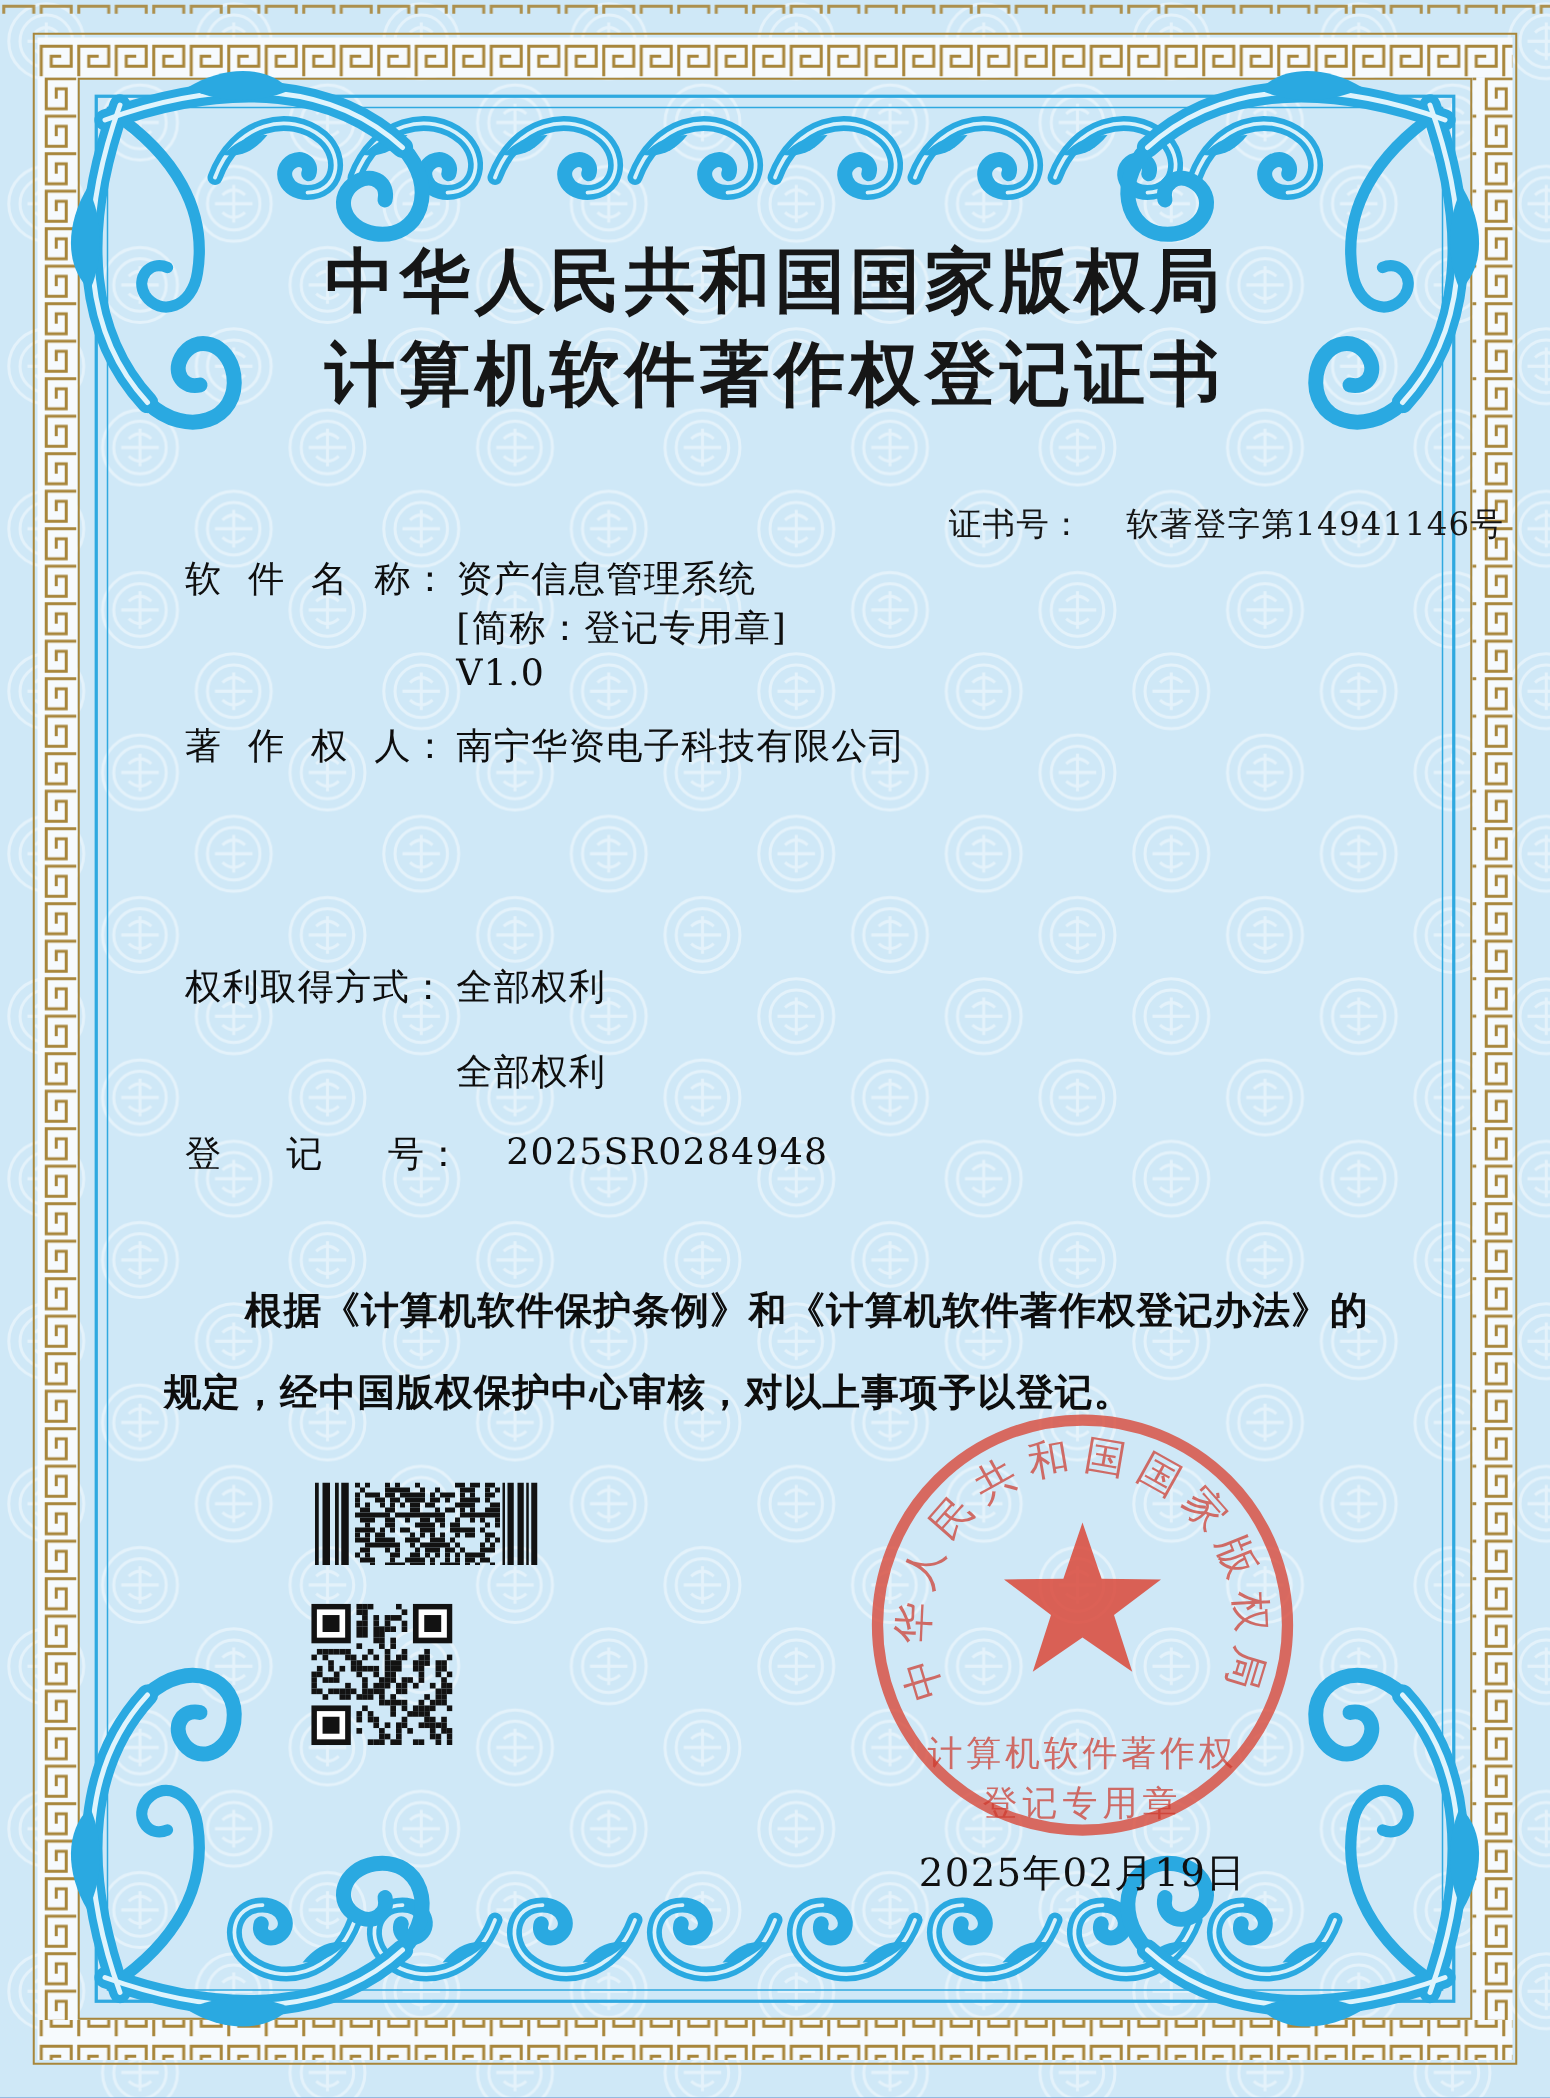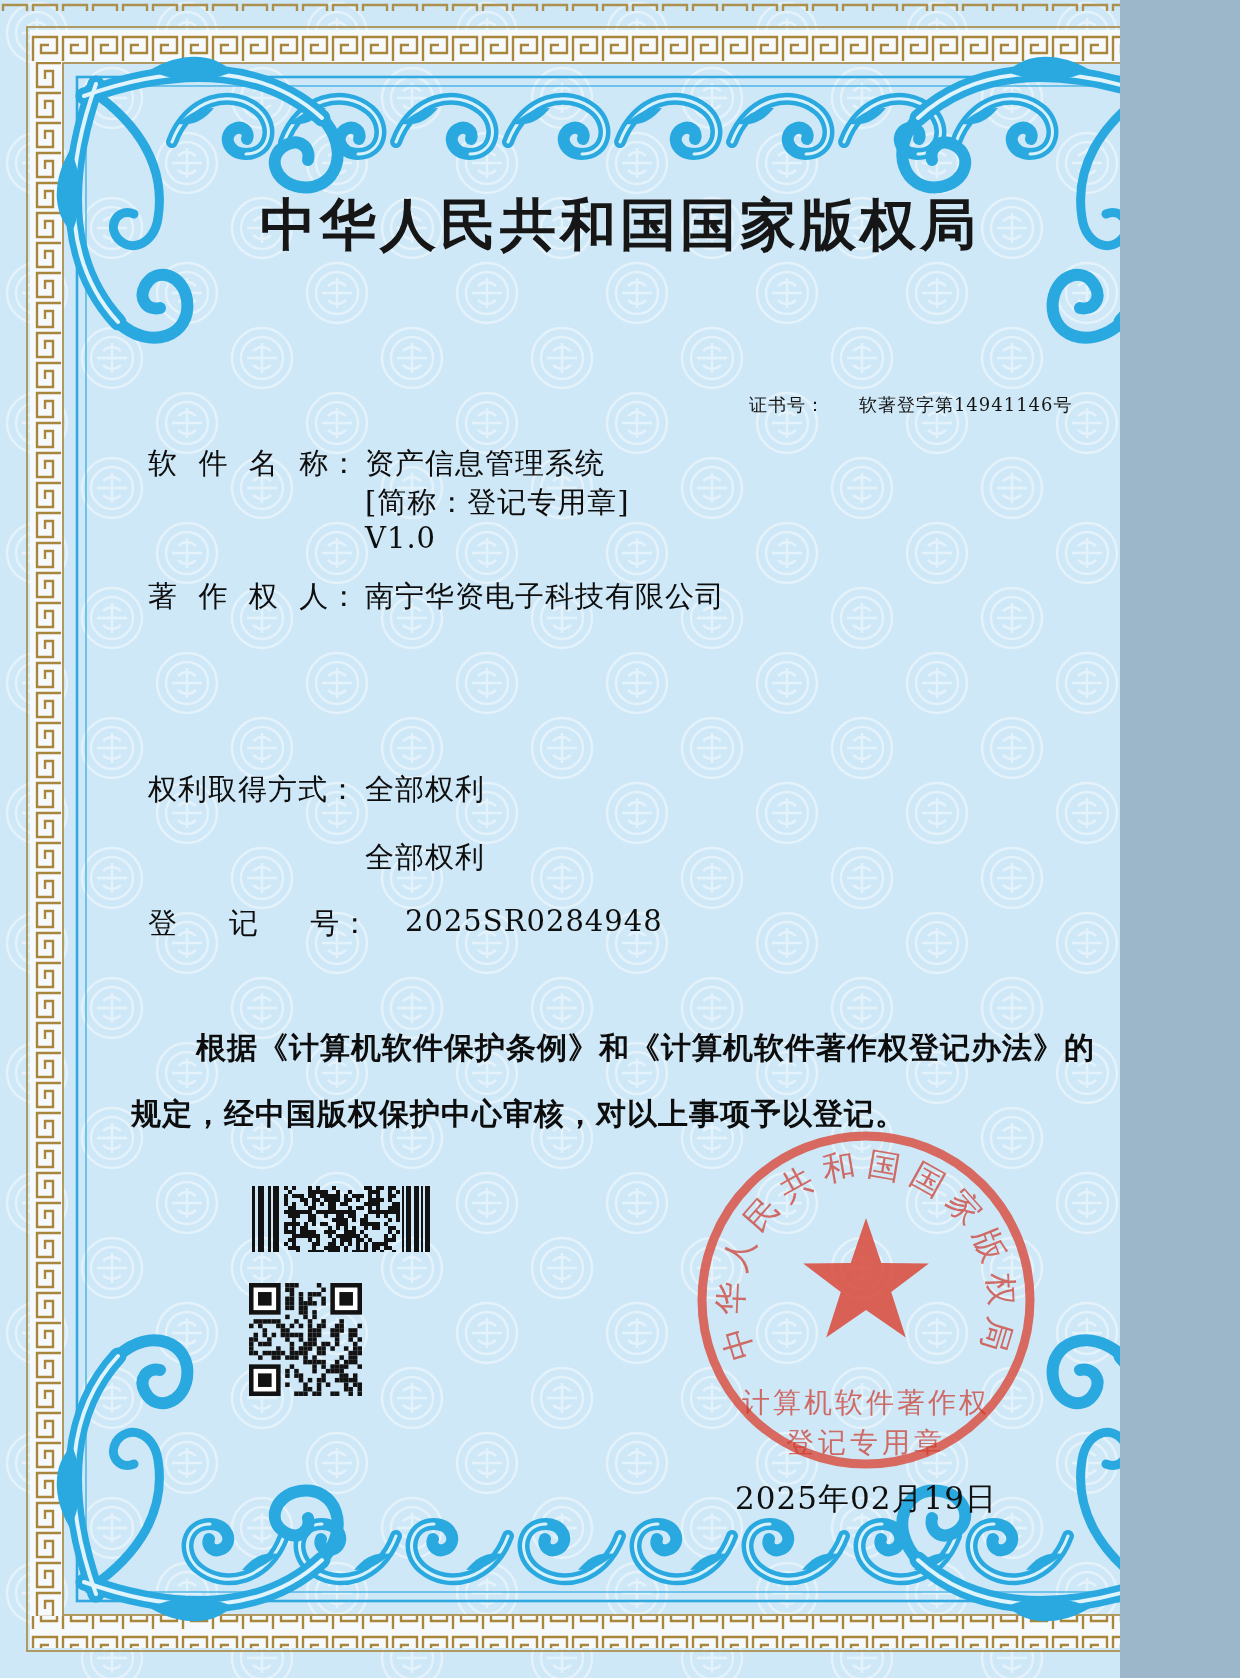--- a/index.html
+++ b/index.html
@@ -1,30 +1,30 @@
 <!DOCTYPE html>
 <html><head>
 <meta charset="utf-8">
 <style>
   html,body{margin:0;padding:0;background:#9bb7c9;}
   .page{
-    position:relative;width:1120px;height:1678px;overflow:hidden;
+    position:relative;width:1240px;height:1678px;overflow:hidden;
     background:#3b82f6;
     font-family:"DejaVu Serif", serif;
     color:#111;
   }
   .layer{position:absolute;inset:0;pointer-events:none;}
   .abs{position:absolute;white-space:pre;}
   .title{
     left:0;width:1240px;text-align:center;
     font-size:56px;font-weight:700;letter-spacing:4px;color:#161616;
   }
   .title1{top:188px;}
   .title2{top:262px;}
-  .certno{top:372px;left:722px;font-size:18px;letter-spacing:1px;color:#151515;}
+  .certno{top:372px;left:722px;font-size:26px;letter-spacing:1px;color:#151515;}
   .certno .lbl{margin-right:34px;}
   .frow{font-size:29px;letter-spacing:1px;color:#0e0e0e;}
   .flabel{position:absolute;left:148px;white-space:pre;}
   .fvalue{position:absolute;left:365px;white-space:pre;}
   .para{
     position:absolute;font-size:30px;letter-spacing:1px;font-weight:600;color:#0d0d0d;white-space:pre;text-align:right;
   }
   .seal-text{fill:rgba(205,57,45,0.72);font-family:"DejaVu Serif",serif;}
   .date{
     top:1466px;left:666px;width:400px;text-align:center;
@@ -117,20 +117,21 @@
       </g>
     <g transform="translate(0,1678) scale(1,-1)">
         <use href="#cornerTL"></use>
       </g>
     <g transform="translate(1240,1678) scale(-1,-1)">
         <use href="#cornerTL"></use>
       </g>
   </svg>
 
   <div class="abs title title1">中华人民共和国国家版权局</div>
+  <div class="abs title title2">计算机软件著作权登记证书</div>
 
   <div class="abs certno">
     <span class="lbl">证书号：</span><span>软著登字第14941146号</span>
   </div>
 
   <div class="abs frow flabel" style="top:444px;">软  件  名  称：</div>
   <div class="abs frow fvalue" style="top:444px;">资产信息管理系统</div>
   <div class="abs frow fvalue" style="top:483px;">[简称：登记专用章]</div>
   <div class="abs frow fvalue" style="top:521px;">V1.0</div>
 

